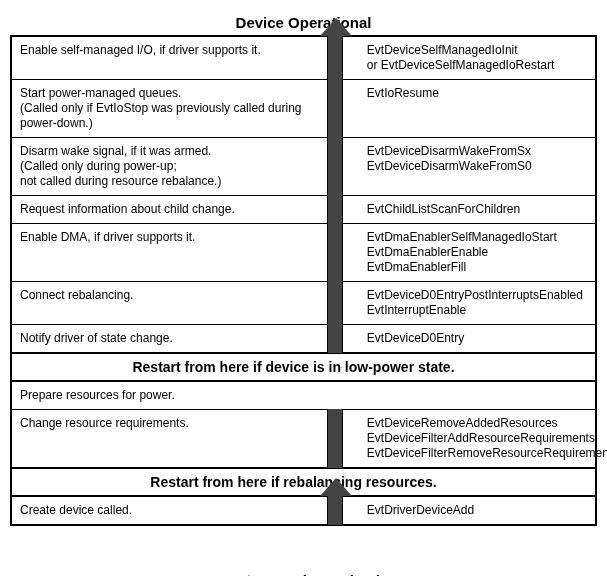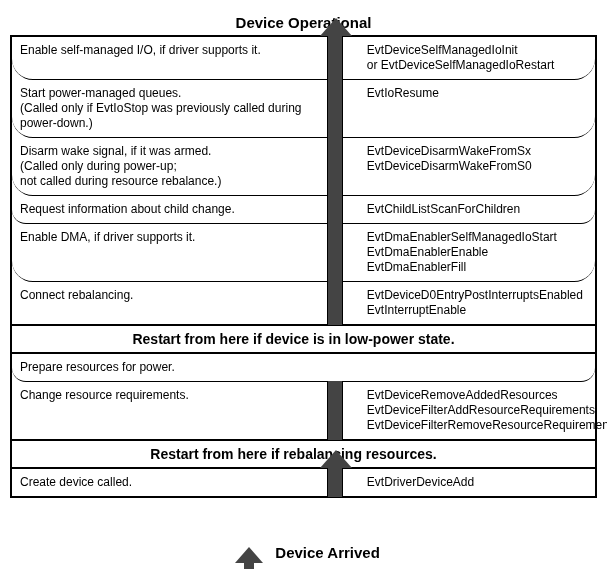--- a/index.html
+++ b/index.html
@@ -1,20 +1,20 @@
 <!DOCTYPE html>
 <html><head>
 <meta charset="utf-8">
 <style>
   * { box-sizing: border-box; margin: 0; padding: 0; }
   body { font-family: Arial, Helvetica, sans-serif; font-size: 12px; background: #fff; width: 607px; }
   .diagram { width: 607px; padding: 10px; }
   .header, .footer { text-align: center; font-weight: bold; font-size: 15px; padding: 4px 0; position: relative; }
   .table { border: 2px solid #000; }
-  .row { display: flex; border-bottom: 1px solid #000; position: relative; border-radius: 21px; }
+  .row { display: flex; border-bottom: 1px solid #000; position: relative; }
   .row:last-child { border-bottom: none; }
   .left { width: 54%; padding: 6px 8px; line-height: 1.25; position: relative; }
   .right { width: 46%; padding: 6px 8px 6px 40px; line-height: 1.25; position: relative; }
   .arrow-seg {
     position: absolute; left: 0; top: -1px; bottom: -1px; width: 16px;
     background: #444; border-left: 1px solid #000; border-right: 1px solid #000;
   }
   .arrow-head {
     position:absolute; left:-8px; top:-18px;
     width:0; height:0;
@@ -71,20 +71,24 @@
           <div class="right"><div class="arrow-seg"></div>EvtChildListScanForChildren</div>
         </div>
         <div class="row">
           <div class="left">Enable DMA, if driver supports it.</div>
           <div class="right"><div class="arrow-seg"></div>EvtDmaEnablerSelfManagedIoStart<br>EvtDmaEnablerEnable<br>EvtDmaEnablerFill</div>
         </div>
         <div class="row">
           <div class="left">Connect rebalancing.</div>
           <div class="right"><div class="arrow-seg"></div>EvtDeviceD0EntryPostInterruptsEnabled<br>EvtInterruptEnable</div>
         </div>
+        <div class="row">
+          <div class="left">Notify driver of state change.</div>
+          <div class="right"><div class="arrow-seg"></div>EvtDeviceD0Entry</div>
+        </div>
       </div>
 
     <div class="separator">
       <div class="label">Restart from here if device is in low-power state.</div>
       <div class="blackcap"></div>
     </div>
 
     <div id="rows-mid">
         <div class="row">
           <div class="left">Prepare resources for power.</div>

